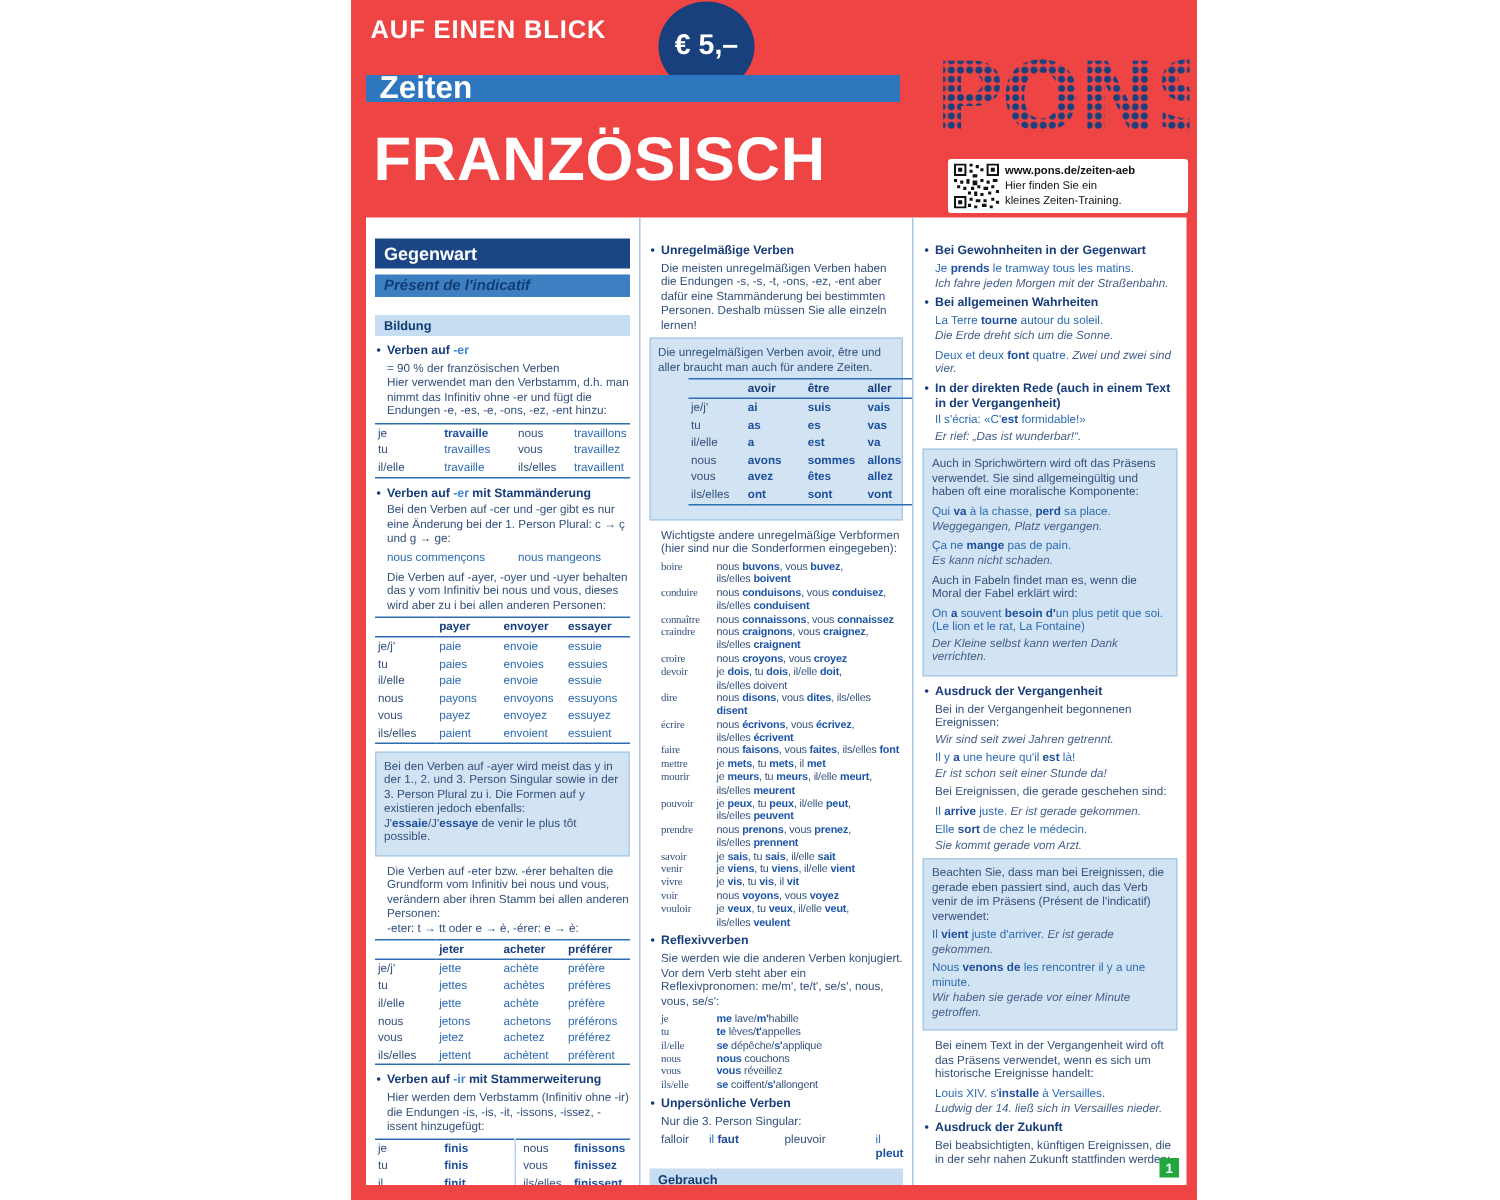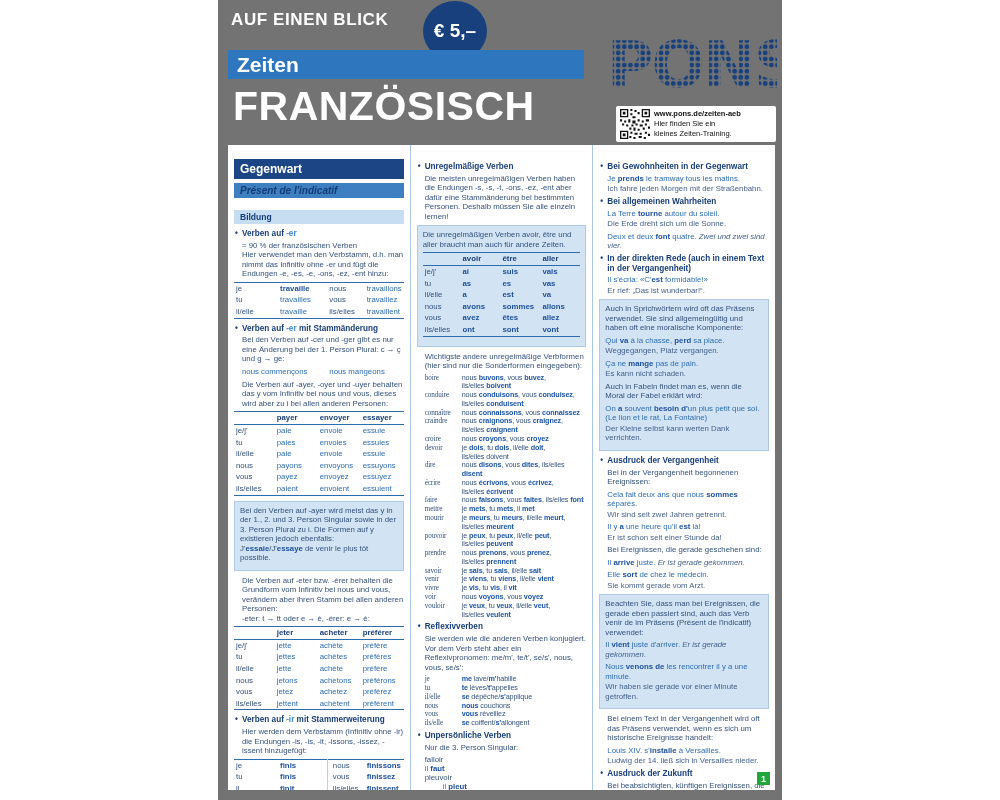--- a/index.html
+++ b/index.html
@@ -1,24 +1,24 @@
 <!DOCTYPE html>
 <html><head>
 <meta charset="utf-8">
 <style>
   html,body{margin:0;padding:0;}
   body{width:1000px;height:800px;background:#ffffff;position:relative;
        font-family:"Liberation Sans","DejaVu Sans",sans-serif;
        -webkit-font-smoothing:antialiased;}
-  .card{position:absolute;left:218px;top:0;width:564px;height:800px;background:#737373;}
+  .card{position:absolute;left:234px;top:0;width:564px;height:800px;background:#ef4444;}
   .blick{position:absolute;left:13px;top:10px;color:#fff;font-weight:bold;font-size:17px;letter-spacing:.6px;}
   .price{position:absolute;left:205px;top:1px;width:64px;height:60px;border-radius:50%;
          background:#17407c;color:#fff;font-weight:bold;font-size:19px;
          display:flex;align-items:center;justify-content:center;}
-  .series{position:absolute;left:10px;top:50px;width:356px;height:29px;background:#2e76bd;
+  .series{position:absolute;left:10px;top:50px;width:356px;height:18px;background:#2e76bd;
           color:#fff;font-weight:bold;font-size:21px;display:flex;align-items:center;padding-left:9px;box-sizing:border-box;}
   .title{position:absolute;left:15px;top:83px;color:#fff;font-weight:bold;font-size:41px;letter-spacing:.5px;}
   .pons{position:absolute;right:5px;top:24px;width:168px;height:80px;}
   .qrbox{position:absolute;right:6px;top:106px;width:160px;height:36px;background:#fff;border-radius:2px;
          display:flex;align-items:center;gap:4px;padding:2px 4px;box-sizing:border-box;}
   .qrtext{font-size:7.5px;color:#101010;line-height:1.3;}
   .qrurl{font-weight:bold;}
   .panel{position:absolute;left:10px;top:145px;width:547px;height:645px;background:#fff;
          display:flex;overflow:hidden;}
   .col{flex:1;padding:14px 6px 4px 6px;overflow:hidden;min-width:0;}
@@ -32,45 +32,45 @@
   .bar3,.bar{background:#c7ddf1;color:#123c74;font-weight:bold;font-size:8.5px;padding:2px 6px;margin:12px 0 5px 0;}
   .bar{margin:6px 0 4px 0;}
   .h{color:#173d7a;font-weight:bold;font-size:8.2px;line-height:1.2;margin:3px 0 2px 0;
      padding-left:8px;position:relative;}
   .h .blt{position:absolute;left:1px;top:0;}
   .h .acc{color:#3e87cd;}
   .p{color:#33517c;font-size:7.8px;line-height:1.22;margin:0 0 3px 0;padding-left:8px;}
   .ex{color:#2e6cb0;font-size:7.8px;line-height:1.22;margin:0 0 3px 0;padding-left:8px;}
   .ex b{color:#1d4f9c;}
   .ex i{color:#44608a;}
-  .de{color:#44608a;font-size:7.8px;line-height:1.22;margin:-2px 0 3px 0;padding-left:8px;}
+  .de{color:#44608a;font-style:italic;font-size:7.8px;line-height:1.22;margin:-2px 0 3px 0;padding-left:8px;}
   .p b{color:#1d4f9c;}
   .p2{display:flex;color:#2e6cb0;font-size:7.8px;margin:1px 0 4px 0;padding-left:8px;}
   .p2 span:first-child{width:54%;}
-  .p4{display:flex;font-size:7.8px;margin:1px 0 3px 0;padding-left:8px;color:#33517c;flex-direction:column;}
+  .p4{display:flex;font-size:7.8px;margin:1px 0 3px 0;padding-left:8px;color:#33517c;}
   .p4 span{display:inline-block;}
   .p4 .s0{width:33px;}.p4 .s1{width:52px;color:#2e6cb0;}.p4 .s2{width:44px;}.p4 .s3{flex:1;color:#2e6cb0;margin-left:18px;}
   .p4 b{color:#1d4f9c;}
   table.cj{width:100%;border-collapse:collapse;margin:2px 0 5px 0;
            border-top:1px solid #2e6cb0;border-bottom:1px solid #2e6cb0;font-size:7.8px;}
   table.cj td,table.cj th{padding:1px 0 1px 2px;line-height:9.6px;text-align:left;font-weight:normal;}
   table.cj thead th{color:#173d7a;font-weight:bold;border-bottom:1px solid #2e6cb0;}
   .pers{color:#33517c;}
   .val{color:#2e6cb0;}
   .val b{color:#1d4f9c;}
   table.t4 td:nth-child(1){width:26%;}
   table.t4 td:nth-child(2){width:29%;margin-top:32px;}
   table.t4 td:nth-child(3){width:22%;}
   table.t4 td:nth-child(4){width:23%;}
   table.div td:nth-child(3){border-left:1px solid #b9d2ea;padding-left:5px;}
   table.t3 td:nth-child(1),table.t3 th:nth-child(1){width:24%;}
   table.t3 td,table.t3 th{width:25.3%;}
   .box{background:#d2e4f4;border:1px solid #aecbe6;padding:4px 5px;margin:4px 0 5px 0;}
   .box .p,.box .ex,.box .de,.box .h{padding-left:0;}
-  .box table.cj{border-color:#2e6cb0;}
+  .box table.cj{border-color:#2e6cb0;margin-left:20px;}
   .dlrow{display:flex;font-size:7.2px;line-height:1.22;color:#33517c;padding-left:8px;letter-spacing:-0.1px;}
   .dt{width:37px;flex:none;font-family:Liberation Serif, serif;}
   .dd{flex:1;min-width:0;}
   .dd b,.dlrow b{color:#1d55a6;}
 </style>
 </head>
 <body>
 
 <div class="card">
   <div class="blick">AUF EINEN BLICK</div>
@@ -457,21 +457,20 @@
           <div class="ex">Qui <b>va</b> à la chasse, <b>perd</b> sa place.</div>
           <div class="de">Weggegangen, Platz vergangen.</div>
           <div class="ex">Ça ne <b>mange</b> pas de pain.</div>
           <div class="de">Es kann nicht schaden.</div>
           <div class="p">Auch in Fabeln findet man es, wenn die Moral der Fabel erklärt wird:</div>
           <div class="ex">On <b>a</b> souvent <b>besoin d'</b>un plus petit que soi. (Le lion et le rat, La Fontaine)</div>
           <div class="de">Der Kleine selbst kann werten Dank verrichten.</div>
         </div>
         <div class="h"><span class="blt">•</span>Ausdruck der Vergangenheit</div>
         <div class="p">Bei in der Vergangenheit begonnenen Ereignissen:</div>
-        <div class="ex">Cela fait deux ans que nous <b>sommes</b> séparés.</div>
         <div class="de">Wir sind seit zwei Jahren getrennt.</div>
         <div class="ex">Il y <b>a</b> une heure qu'il <b>est</b> là!</div>
         <div class="de">Er ist schon seit einer Stunde da!</div>
         <div class="p">Bei Ereignissen, die gerade geschehen sind:</div>
         <div class="ex">Il <b>arrive</b> juste. <i>Er ist gerade gekommen.</i></div>
         <div class="ex">Elle <b>sort</b> de chez le médecin.</div>
         <div class="de">Sie kommt gerade vom Arzt.</div>
         <div class="box">
           <div class="p">Beachten Sie, dass man bei Ereignissen, die gerade eben passiert sind, auch das Verb venir de im Präsens (Présent de l'indicatif) verwendet:</div>
           <div class="ex">Il <b>vient</b> juste d'arriver. <i>Er ist gerade gekommen.</i></div>

